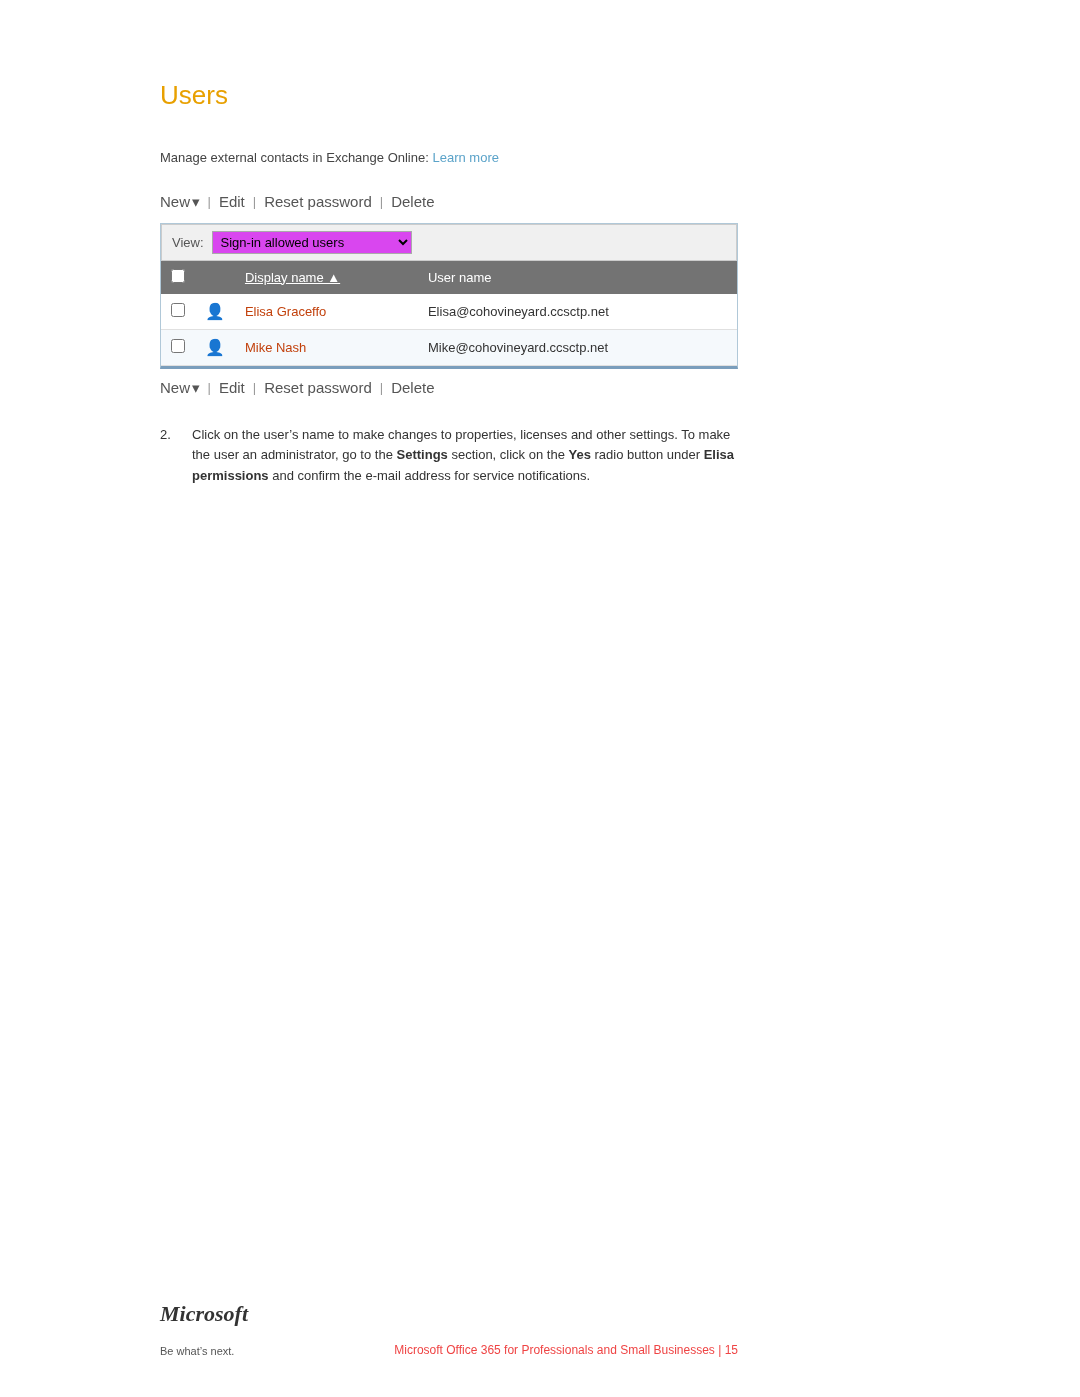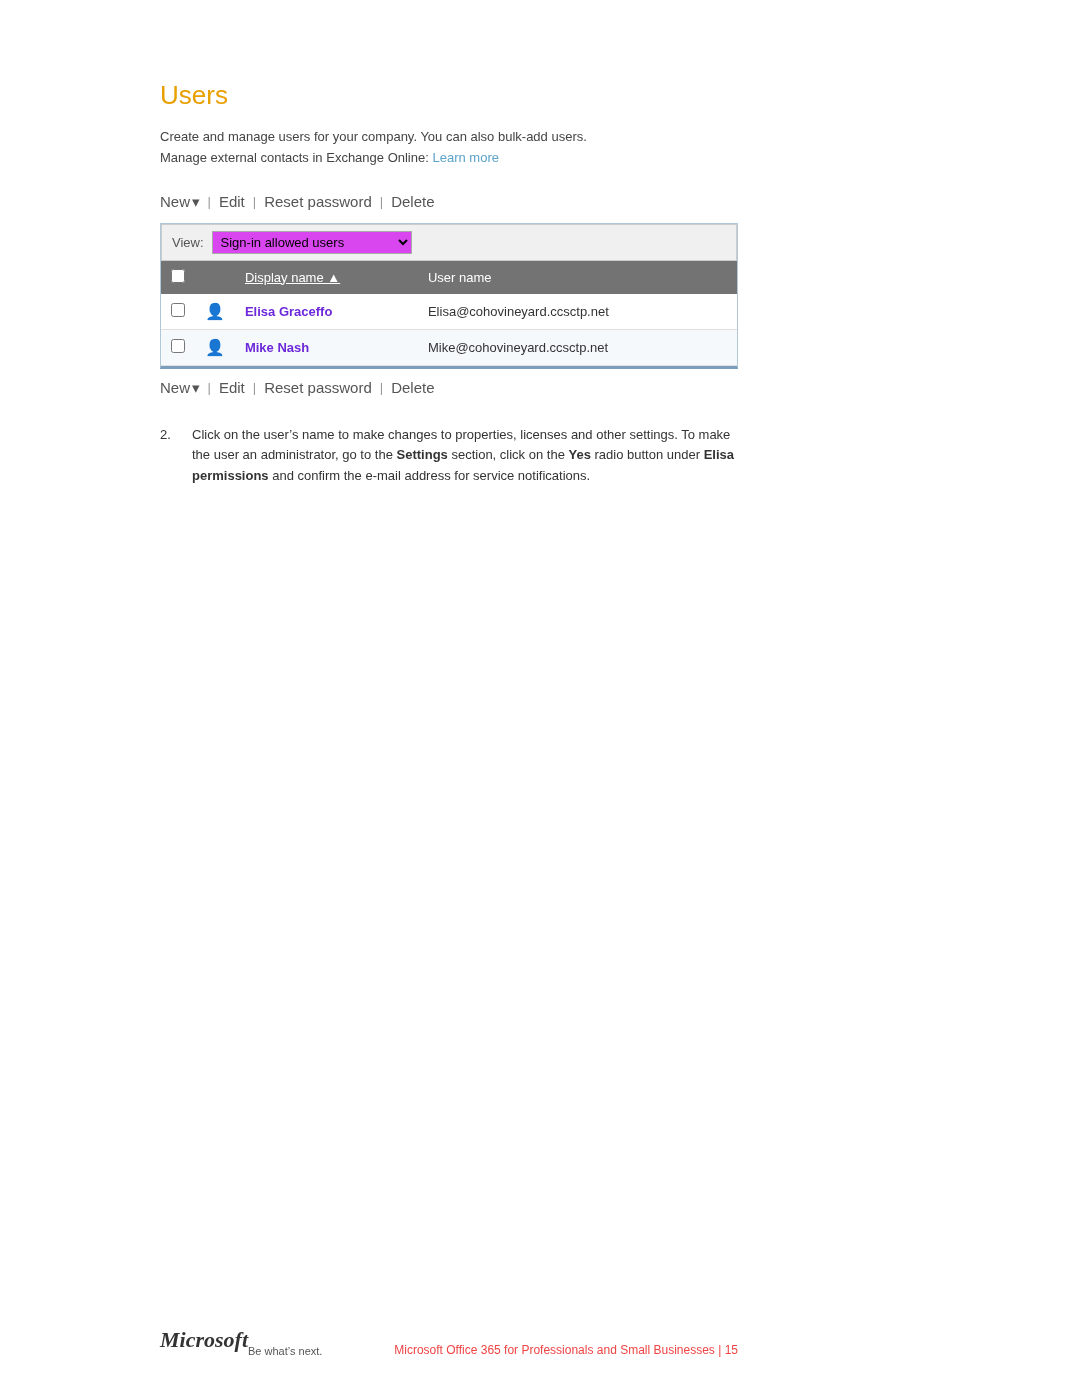--- a/index.html
+++ b/index.html
@@ -130,24 +130,23 @@
     .users-table tbody tr:nth-child(even) {
       background: #f5f9fc;
     }
 
     .users-table tbody td {
       padding: 8px 10px;
       font-size: 13px;
     }
 
     .user-name-link {
-      color: #6d28d9;
+      color: #c2410c;
       text-decoration: none;
       cursor: pointer;
-      font-weight: bold;
     }
 
     .user-icon {
       color: #7a9ebc;
       font-size: 16px;
     }
 
     .checkbox-cell {
       text-align: center;
     }
@@ -213,21 +212,21 @@
       bottom: 40px;
       left: 160px;
       right: 160px;
       display: flex;
       align-items: flex-end;
       justify-content: space-between;
     }
 
     .footer-logo {
       display: flex;
-      flex-direction: row;
+      flex-direction: column;
       justify-content: center;
     }
 
     .microsoft-logo-text {
       font-size: 22px;
       font-weight: bold;
       font-style: italic;
       color: #333;
       font-family: 'Times New Roman', serif;
     }
@@ -245,21 +244,21 @@
     }
   </style>
 </head>
 <body>
 
 <div class="page">
 
   <h1 class="page-title">Users</h1>
 
   <div class="description">
-    <span>Create and manage users for your company. You can also bulk-add users.</span><br>
+    <br>
     <span>Manage external contacts in Exchange Online:</span>
     <a href="#">Learn more</a>
   </div>
 
   <div class="toolbar">
     <span class="toolbar-btn">
       <span>New</span>
         <span>▾</span>
     </span>
     <span class="toolbar-sep">|</span>

